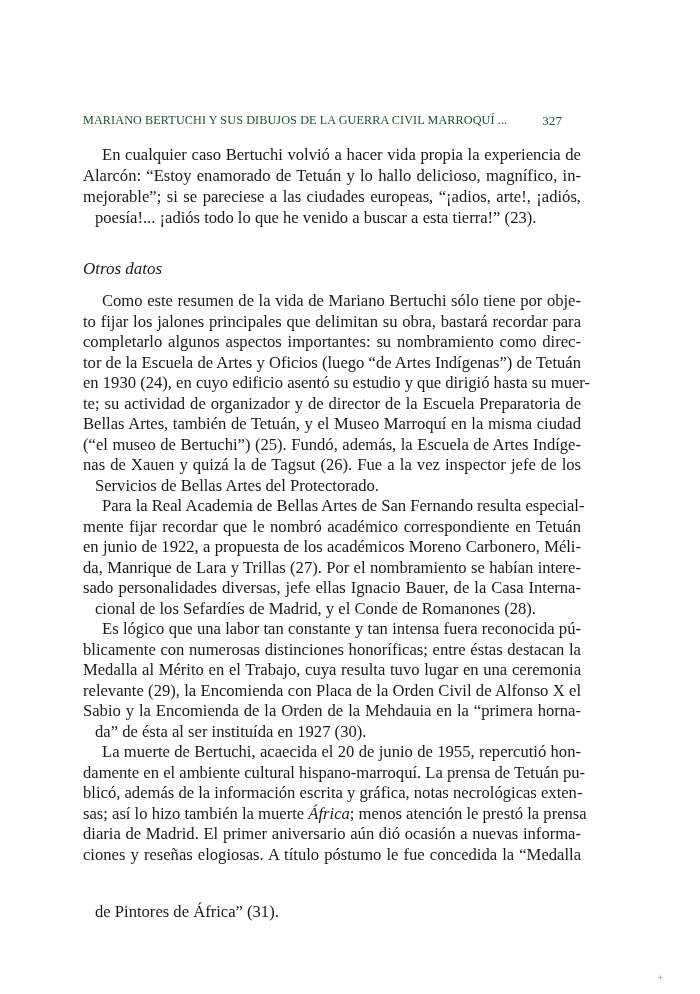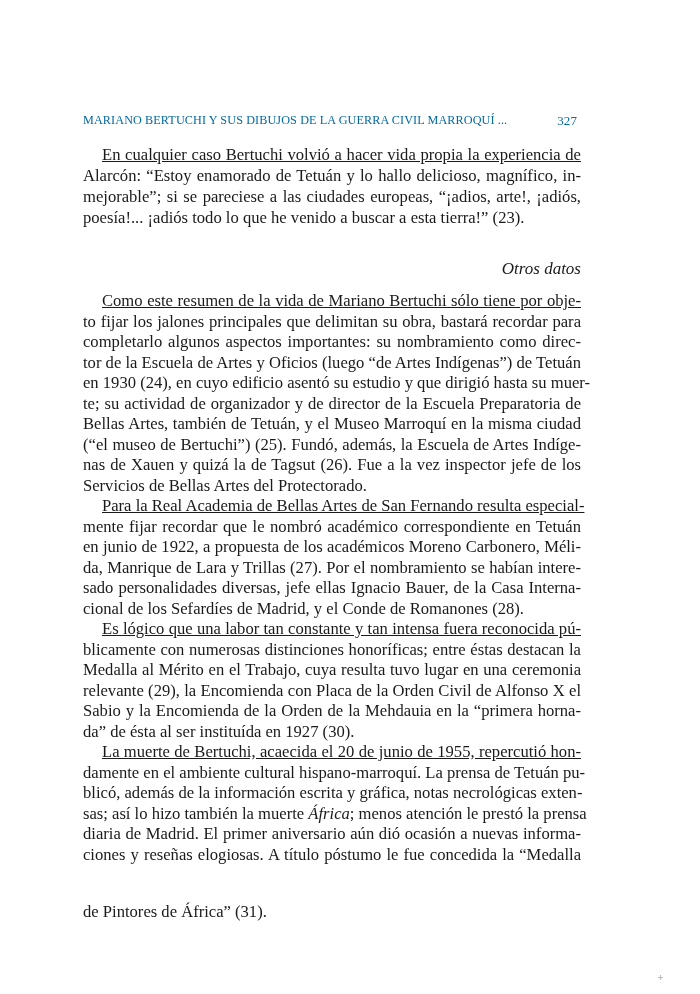--- a/index.html
+++ b/index.html
@@ -3,33 +3,33 @@
 <meta charset="utf-8">
 <style>
   html, body { margin: 0; padding: 0; }
   body {
     width: 700px; height: 994px; background: #ffffff; position: relative; overflow: hidden;
     font-family: "Liberation Serif", "DejaVu Serif", serif; color: #1a1a1a;
   }
   .page { position: absolute; left: 83px; top: 0; width: 498px; }
   .running-head {
     position: absolute; top: 113px; left: 0; width: 498px;
-    font-size: 12.2px; letter-spacing: 0.1px; color: #0369a1;
+    font-size: 12.2px; letter-spacing: 0.1px; color: #14532d;
     display: flex; justify-content: space-between;
   }
-  .running-head .pg { font-size: 13px; margin-right: 4px; text-align: right; }
+  .running-head .pg { font-size: 13px; margin-right: 19px; text-align: right; }
   .line {
     position: absolute; left: 0; width: 498px; white-space: nowrap;
     font-size: 16.6px; line-height: 20px;
     text-align: justify; text-align-last: justify;
   }
-  .line.last { text-align-last: left; }
-  .line.indent { left: 19px; width: 479px; text-decoration: underline; }
+  .line.last { text-align-last: left; margin-left: 12px; }
+  .line.indent { left: 19px; width: 479px; }
   .section-heading {
-    position: absolute; left: 0; width: 498px; text-align: right;
+    position: absolute; left: 0; width: 498px; text-align: left;
     font-style: italic; font-size: 17px; line-height: 20px;
   }
   em { font-style: italic; }
   .scan-mark {
     position: absolute; left: 658px; top: 975px; width: 4px; height: 4px;
   }
   .scan-mark::before, .scan-mark::after { content: ""; position: absolute; background: #bbb; }
   .scan-mark::before { left: 0; top: 2px; width: 5px; height: 1px; }
   .scan-mark::after { left: 2px; top: 0; width: 1px; height: 5px; }
 </style>

